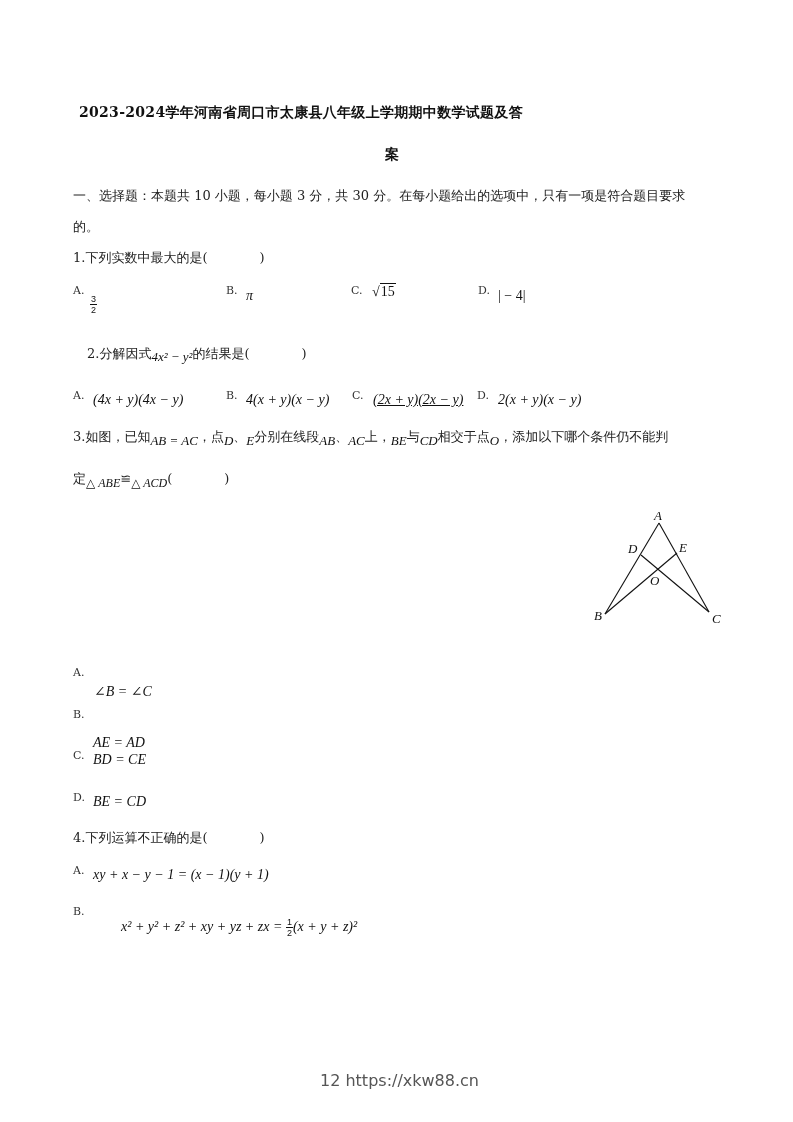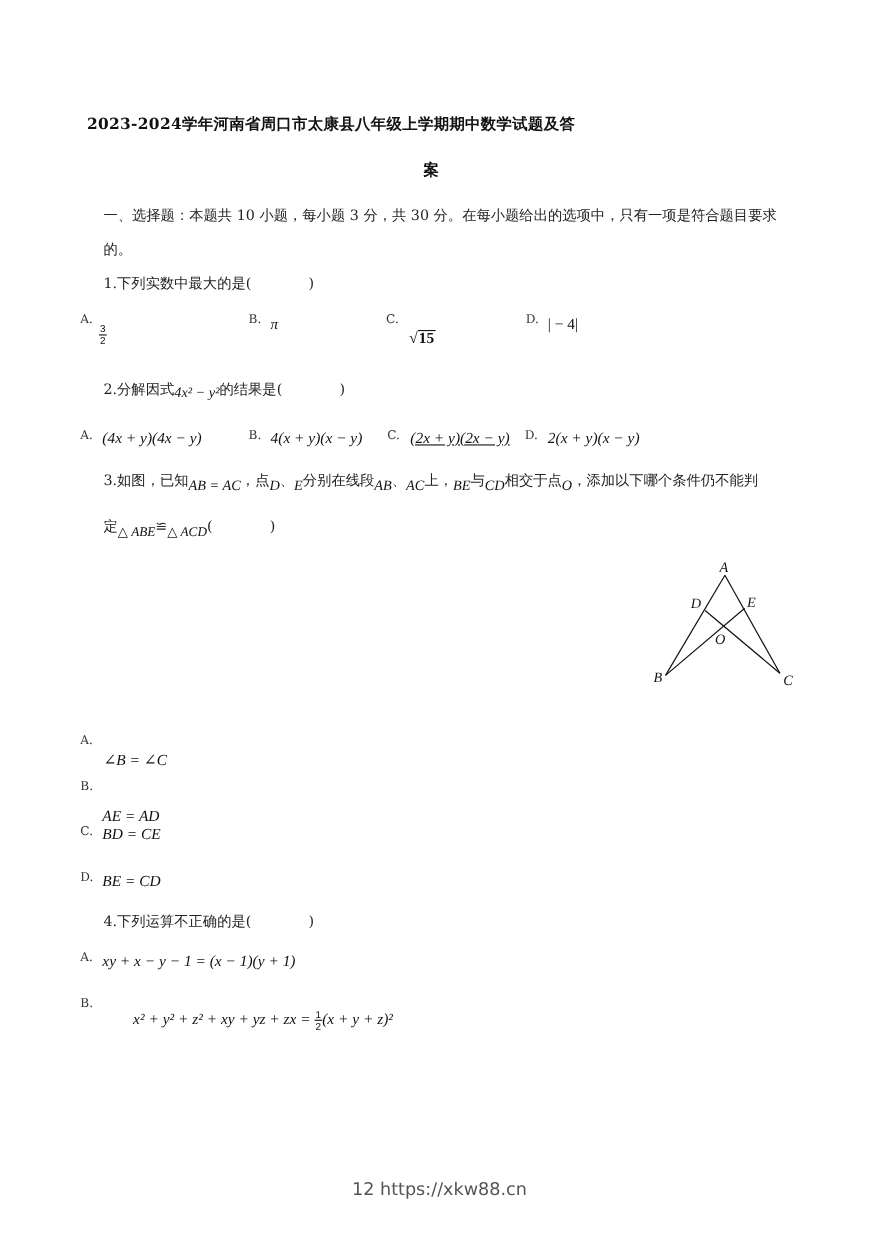--- a/index.html
+++ b/index.html
@@ -6,21 +6,21 @@
     body {
       width: 793px; height: 1122px; position: relative; overflow: hidden;
       font-family: "DejaVu Serif", "Liberation Serif", serif;
       color: #1a1a1a;
     }
     .abs { position: absolute; white-space: nowrap; }
     .title {
       font-family: "DejaVu Serif", serif; font-weight: bold;
       font-size: 14px; letter-spacing: 0.3px; color: #111;
     }
-    .body-text { font-size: 13px; color: #222; margin-left: 21px; }
+    .body-text { font-size: 13px; color: #222; }
     .opt-label { font-size: 11px; color: #333; }
     .math {
       font-family: "Liberation Serif", "DejaVu Serif", serif;
       font-style: italic; font-size: 14px; color: #111;
     }
     .frac {
       display: inline-flex; flex-direction: column; align-items: center;
       font-family: "Liberation Sans", sans-serif; font-style: normal;
       font-size: 9px; line-height: 10px; vertical-align: middle;
     }
@@ -49,27 +49,27 @@
 <div class="abs opt-label" style="left:73px; top:284px;">A.</div>
 <div class="abs math" style="left:90px; top:294px;">
   <span class="frac">
       <span class="num">3</span>
       <span class="den">2</span>
     </span>
 </div>
 <div class="abs opt-label" style="left:226px; top:284px;">B.</div>
 <div class="abs math" style="left:246px; top:288px;">π</div>
 <div class="abs opt-label" style="left:351px; top:284px;">C.</div>
-<div class="abs math" style="left:372px; top:301px;font-weight:bold;">
+<div class="abs math" style="left:372px; top:284px;">
   <span class="sqrt"><span>√</span><span class="rad">15</span></span>
 </div>
 <div class="abs opt-label" style="left:478px; top:284px;">D.</div>
 <div class="abs math up" style="left:498px; top:288px; font-style:normal;">| − 4|</div>
 
-<div class="abs body-text" style="left:73px; top:345px;">
+<div class="abs body-text" style="left:87px; top:345px;">
   <span>2.</span><span>分解因式</span><span class="math" style="font-size:13px; position:relative; top:3px;">4x² − y²</span><span>的结果是(</span><span class="blank"></span><span>)</span>
 </div>
 <div class="abs opt-label" style="left:73px; top:389px;">A.</div>
 <div class="abs math" style="left:93px; top:392px;">(4x + y)(4x − y)</div>
 <div class="abs opt-label" style="left:226px; top:389px;">B.</div>
 <div class="abs math" style="left:246px; top:392px;">4(x + y)(x − y)</div>
 <div class="abs opt-label" style="left:352px; top:389px;">C.</div>
 <div class="abs math" style="left:373px; top:392px;text-decoration:underline;">(2x + y)(2x − y)</div>
 <div class="abs opt-label" style="left:477px; top:389px;">D.</div>
 <div class="abs math" style="left:498px; top:392px;">2(x + y)(x − y)</div>

